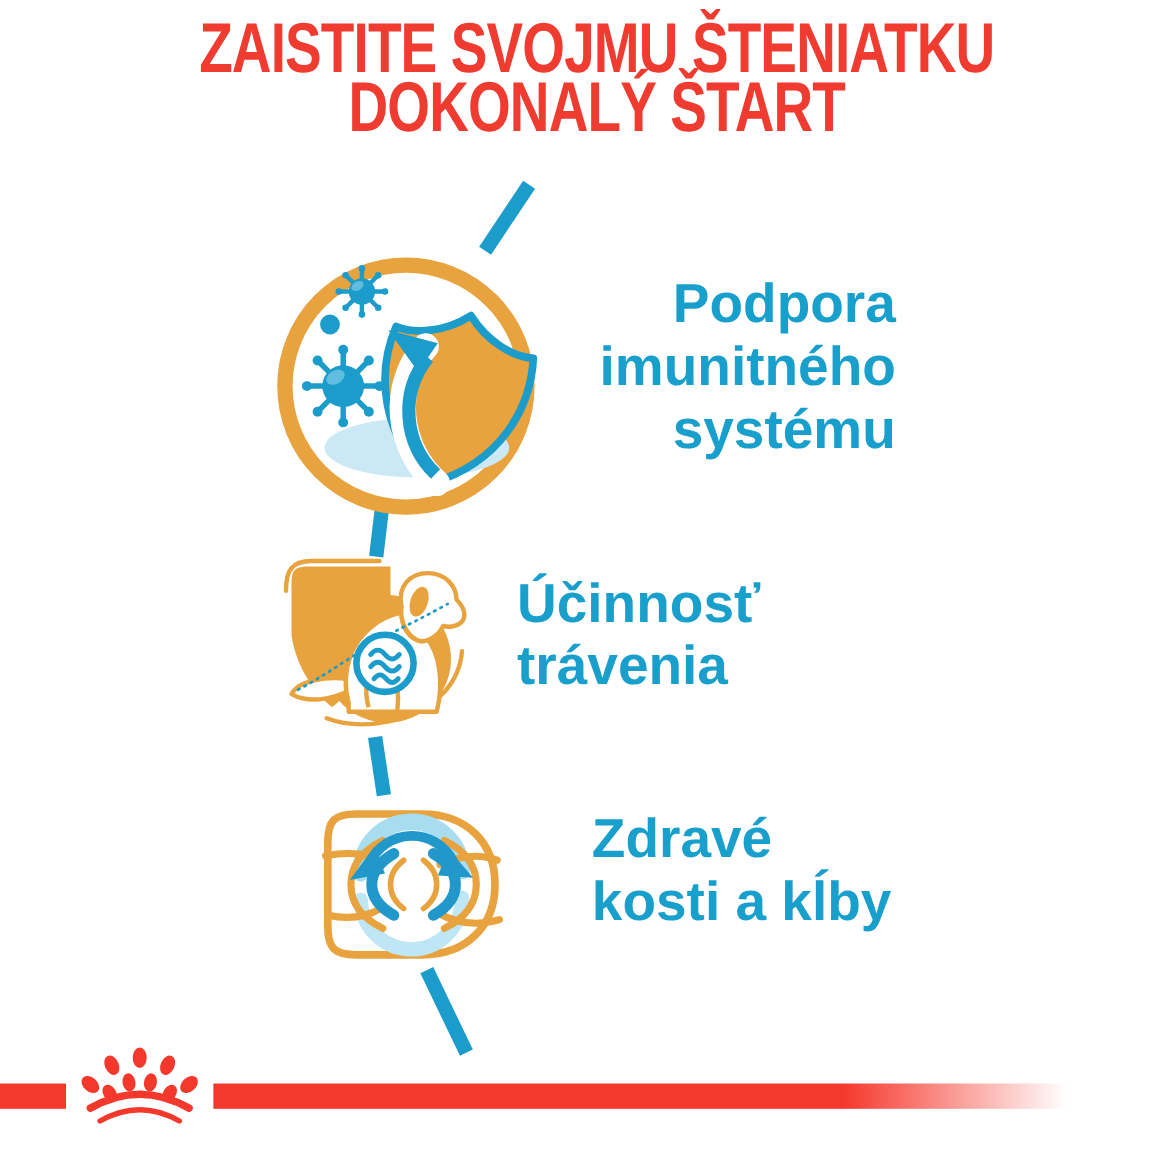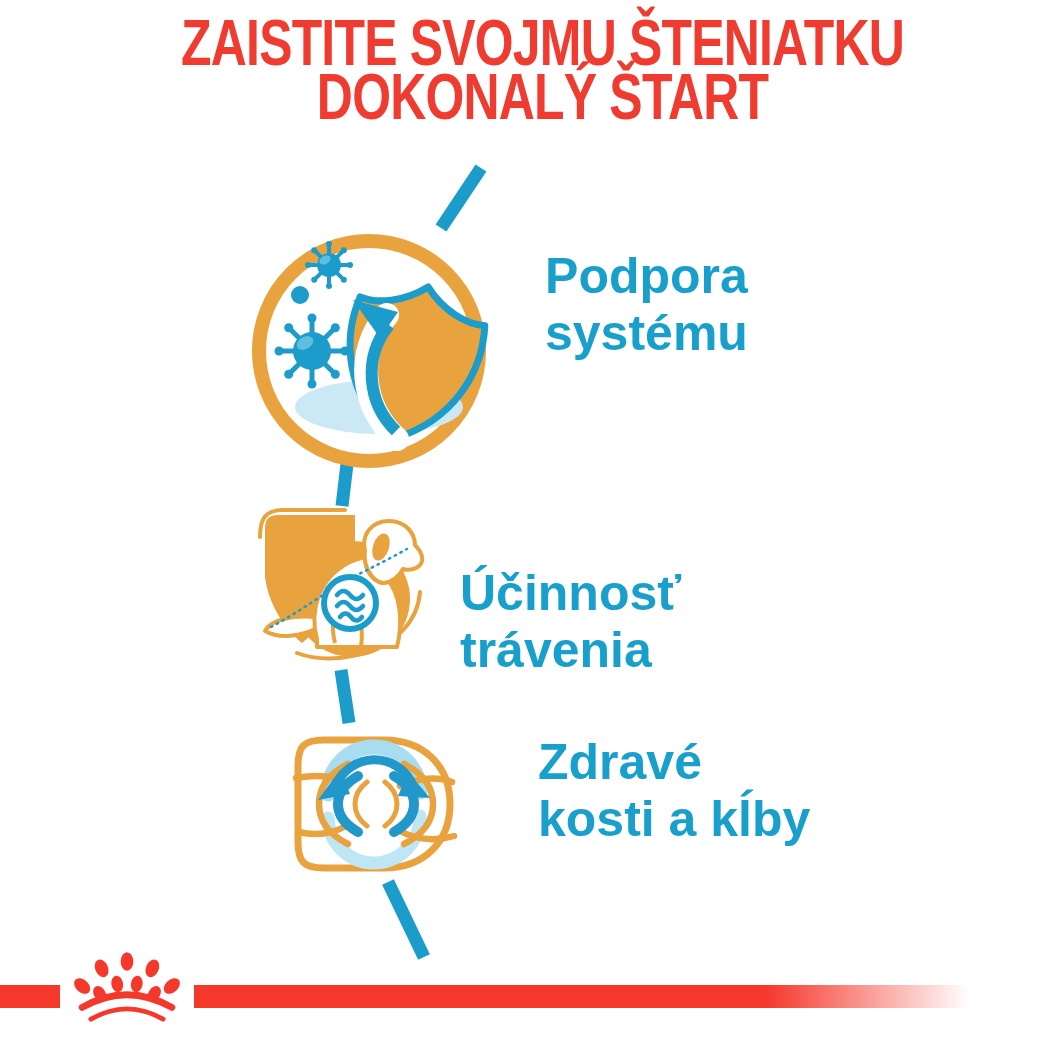--- a/index.html
+++ b/index.html
@@ -21,21 +21,21 @@
   
   .icon{position:absolute;}
   .icon-immune{left:249px;top:231px;width:240px;height:240px;}
   .icon-digest{left:257px;top:507px;width:168px;height:154px;}
   .icon-bones{left:288px;top:730px;width:172px;height:148px;}
 
   
   .label{position:absolute;color:#189FCB;font-weight:bold;font-size:50px;line-height:57px;}
   .label div{white-space:nowrap;}
   .label-immunity{left:545px;top:248px;text-align:right;}
-  .label-digestion{left:460px;top:520px;margin-top:45px;}
+  .label-digestion{left:470px;top:520px;}
   .label-bones{left:508px;top:734px;margin-left:30px;}
 
   
   .redline{
     position:absolute;left:0;top:985px;width:970px;height:23px;z-index:1;
     background:linear-gradient(to right,#F5382C 0%,#F5382C 79%,rgba(245,56,44,0) 100%);
   }
   .logobox{
     position:absolute;left:60px;top:940px;width:134px;height:88px;
     background:#fff;z-index:2;display:flex;align-items:center;justify-content:center;
@@ -117,20 +117,21 @@
       </g>
 
       <path d="M 148 208 C 112 176 106 120 138 84" stroke="#fff" stroke-width="24" fill="none" stroke-linecap="round"></path>
       <path d="M 147 200 C 118 172 114 126 140 94" stroke="#1B9CCB" stroke-width="12" fill="none"></path>
       <polygon points="104,69 149,81 131,107" fill="#1B9CCB"></polygon>
     </svg>
   </div>
 
   <div class="label label-immunity">
     <div>Podpora</div>
+    <div>imunitného</div>
     <div>systému</div>
   </div>
 
   <div class="icon icon-digest">
     <svg viewBox="0 0 168 154" width="168" height="154">
 
       <path d="M 3 30 C 3 12 8 3 26 3 L 88 3" stroke="#E8A33E" stroke-width="4" fill="none" stroke-linecap="round"></path>
       <path d="M 40 146 C 72 158 120 150 147 122 C 157 111 162 98 163 85" stroke="#E8A33E" stroke-width="4" fill="none" stroke-linecap="round"></path>
 
       <circle cx="95" cy="92" r="58" fill="#E8A33E"></circle>

